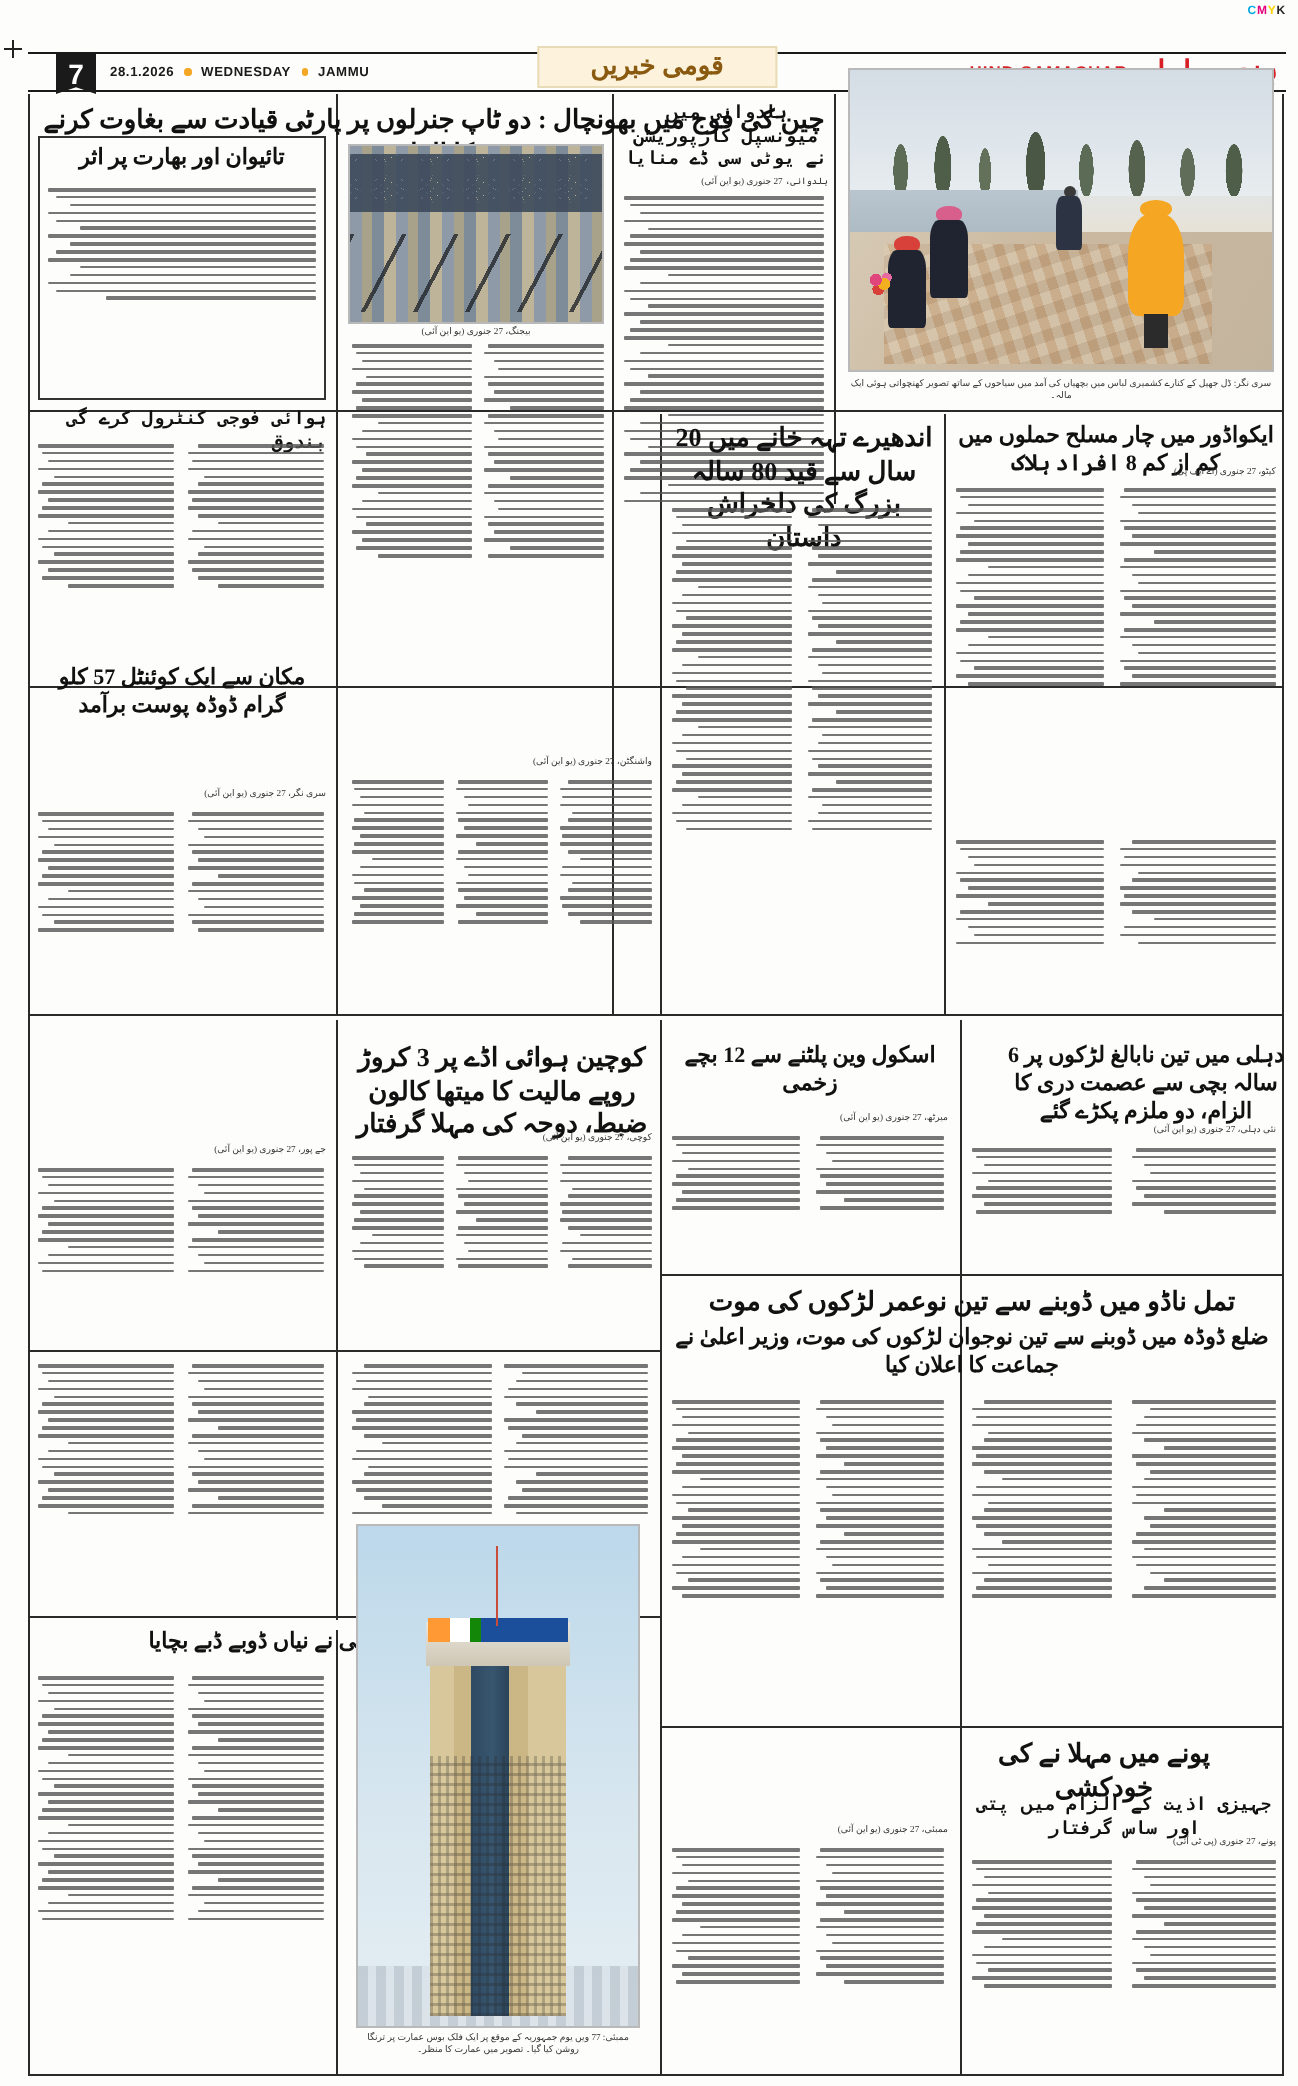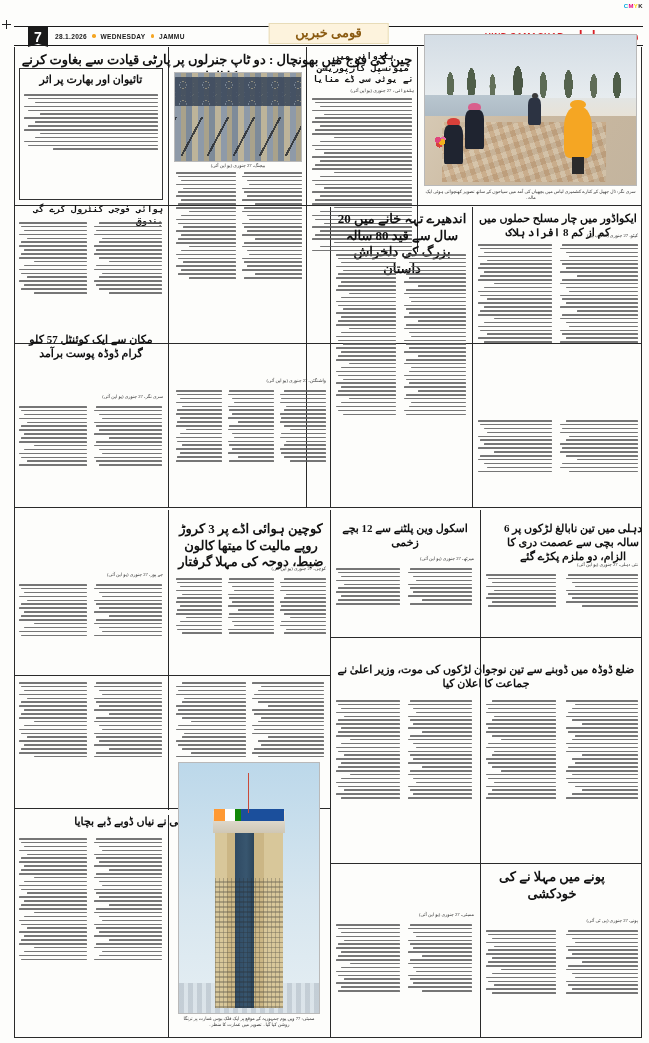--- a/index.html
+++ b/index.html
@@ -860,20 +860,21 @@
       <div class="ln s1"></div>
       <div class="ln s2"></div>
       <div class="ln s5"></div>
     <div class="ln s1"></div>
       <div class="ln s3"></div>
       <div class="ln s2"></div>
       <div class="ln s1"></div>
     <div class="ln s4"></div>
   </div>
 
+  <div class="hl big" style="left:336px; top:643px; width:300px;">تمل ناڈو میں ڈوبنے سے تین نوعمر لڑکوں کی موت</div>
   <div class="hl med" style="left:336px; top:662px; width:300px;">ضلع ڈوڈہ میں ڈوبنے سے تین نوجوان لڑکوں کی موت، وزیر اعلیٰ نے جماعت کا اعلان کیا</div>
   <div class="txtblock rtl" style="left:336px; top:700px; width:64px; height:152px;">
     <div class="ln s1"></div>
       <div class="ln s3"></div>
       <div class="ln s2"></div>
       <div class="ln s1"></div>
     <div class="ln s5"></div>
       <div class="ln s3"></div>
       <div class="ln s1"></div>
       <div class="ln s2"></div>
@@ -1017,20 +1018,21 @@
       <div class="ln s2"></div>
     <div class="ln s5"></div>
       <div class="ln s1"></div>
       <div class="ln s3"></div>
       <div class="ln s2"></div>
     <div class="ln s1"></div>
       <div class="ln s4"></div>
   </div>
 
   <div class="hl big" style="left:476px; top:869px; width:152px;">پونے میں مہلا نے کی خودکشی</div>
+  <div class="hl small" style="left:486px; top:898px; width:152px;">جہیزی اذیت کے الزام میں پتی اور ساس گرفتار</div>
   <div class="caption" style="left:486px; top:918px; width:152px; text-align:right;">پونے، 27 جنوری (پی ٹی آئی)</div>
   <div class="txtblock rtl" style="left:486px; top:930px; width:70px; height:100px;">
     <div class="ln s1"></div>
       <div class="ln s3"></div>
       <div class="ln s2"></div>
       <div class="ln s1"></div>
     <div class="ln s5"></div>
       <div class="ln s3"></div>
       <div class="ln s1"></div>
       <div class="ln s2"></div>

